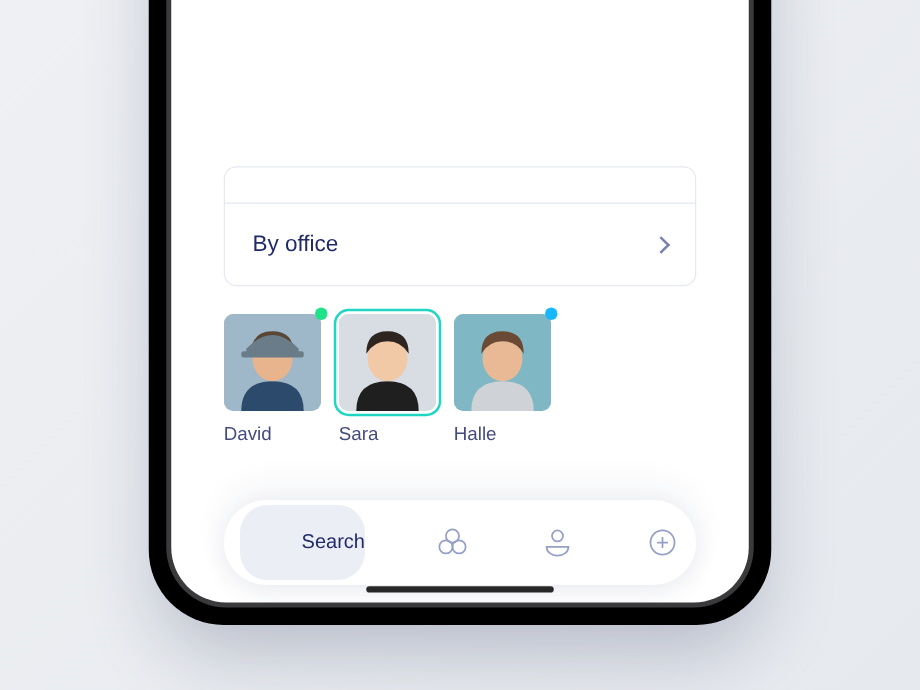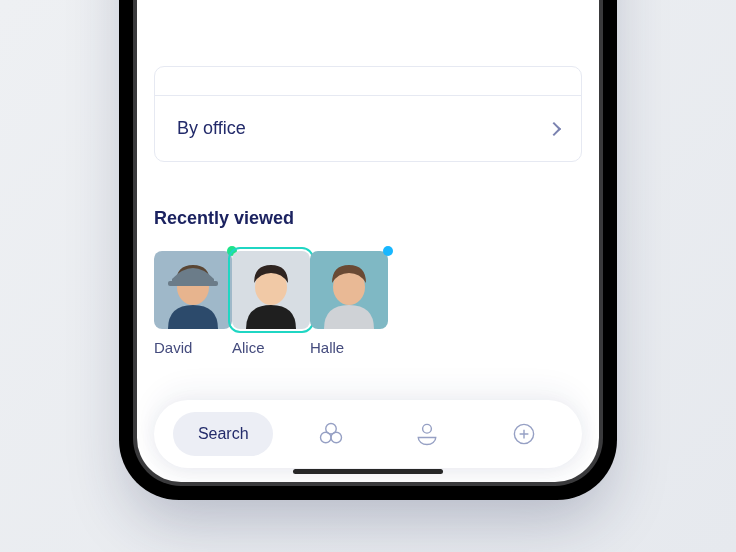--- a/index.html
+++ b/index.html
@@ -41,21 +41,21 @@
     width: 100%;
     height: 100%;
     background: #fff;
     border-radius: 44px;
     overflow: hidden;
     position: relative;
   }
   .content {
     position: absolute;
     left: 0; right: 0; bottom: 0;
-    padding: 0 17px;
+    padding: 0 42px;
   }
 
   
   .list-card {
     border: 1px solid #e6e9f2;
     border-radius: 10px;
     overflow: hidden;
     background: #fff;
   }
   .list-row {
@@ -85,20 +85,21 @@
     margin-top: 46px;
     font-size: 18px;
     font-weight: 700;
     color: #1b2260;
   }
 
   
   .people-strip {
     margin-top: 22px;
     display: flex;
+    gap: 14px;
     width: 520px; 
     text-align: center;
   }
   .person {
     display: flex;
     flex-direction: column;
     align-items: flex-start;
     gap: 10px;
   }
   .avatar-wrap {
@@ -144,24 +145,24 @@
     border-radius: 40px;
     box-shadow: 0 -10px 30px rgba(40,50,100,0.06), 0 6px 20px rgba(40,50,100,0.08);
     background: #fff;
     display: flex;
     align-items: center;
     justify-content: space-around;
     padding: 0 10px;
   }
   .tab {
     width: 78px;
-    height: 44px;
+    height: 60px;
     display: flex;
     align-items: center;
-    justify-content: center;
+    justify-content: flex-end;
     color: #7a82b0;
   }
   .tab.active {
     background: #eceef5;
     border-radius: 22px;
     color: #222a6a;
     font-size: 16px;
     font-weight: 500;
     width: 100px;
   }
@@ -189,21 +190,20 @@
       <div class="content">
 
         <div class="list-card">
           <div class="list-row list-row-empty"></div>
           <div class="list-row">
             <span class="list-row-label">By office</span>
             <span class="chevron"></span>
           </div>
         </div>
 
-        <h3 class="section-title">Recently viewed</h3>
 
         <div class="people-strip" id="people-strip">
             <div class="person">
               <div class="avatar-wrap">
                 <div class="avatar">
   <svg viewBox="0 0 78 78">
     <rect width="78" height="78" fill="#9fb8c9"></rect>
     <path d="M14 78 Q14 54 39 54 Q64 54 64 78 Z" fill="#2c4a6b"></path>
     <ellipse cx="39" cy="36" rx="16" ry="18" fill="#e7b48e"></ellipse>
     <path d="M22 32 Q22 14 39 14 Q56 14 56 32 Q50 22 39 22 Q28 22 22 32 Z" fill="#5a4634"></path>
@@ -220,21 +220,21 @@
                 <div class="avatar selected">
   <svg viewBox="0 0 78 78">
     <rect width="78" height="78" fill="#d7dde3"></rect>
     <path d="M14 78 Q14 54 39 54 Q64 54 64 78 Z" fill="#1f1f1f"></path>
     <ellipse cx="39" cy="36" rx="16" ry="18" fill="#f1c9a6"></ellipse>
     <path d="M22 32 Q22 14 39 14 Q56 14 56 32 Q50 22 39 22 Q28 22 22 32 Z" fill="#2e2420"></path>
 
   </svg>
                 </div>
               </div>
-              <span class="person-name">Alice</span>
+              <span class="person-name">Sara</span>
             </div>
             <div class="person">
               <div class="avatar-wrap">
                 <div class="avatar">
   <svg viewBox="0 0 78 78">
     <rect width="78" height="78" fill="#7fb8c4"></rect>
     <path d="M14 78 Q14 54 39 54 Q64 54 64 78 Z" fill="#cfd2d6"></path>
     <ellipse cx="39" cy="36" rx="16" ry="18" fill="#e9b995"></ellipse>
     <path d="M22 32 Q22 14 39 14 Q56 14 56 32 Q50 22 39 22 Q28 22 22 32 Z" fill="#6a4a34"></path>
 

